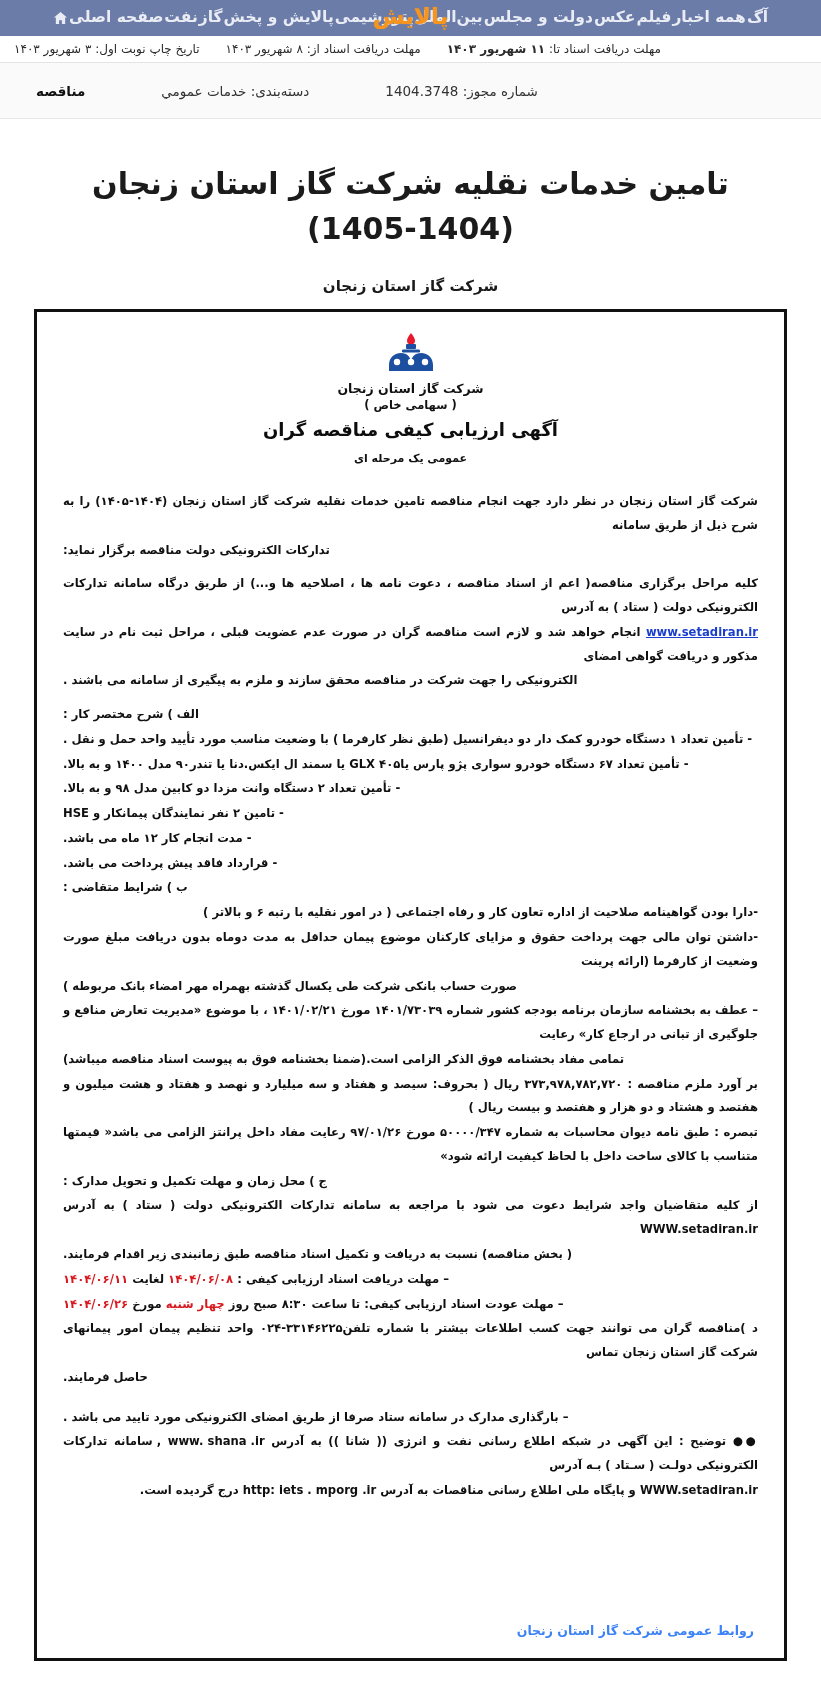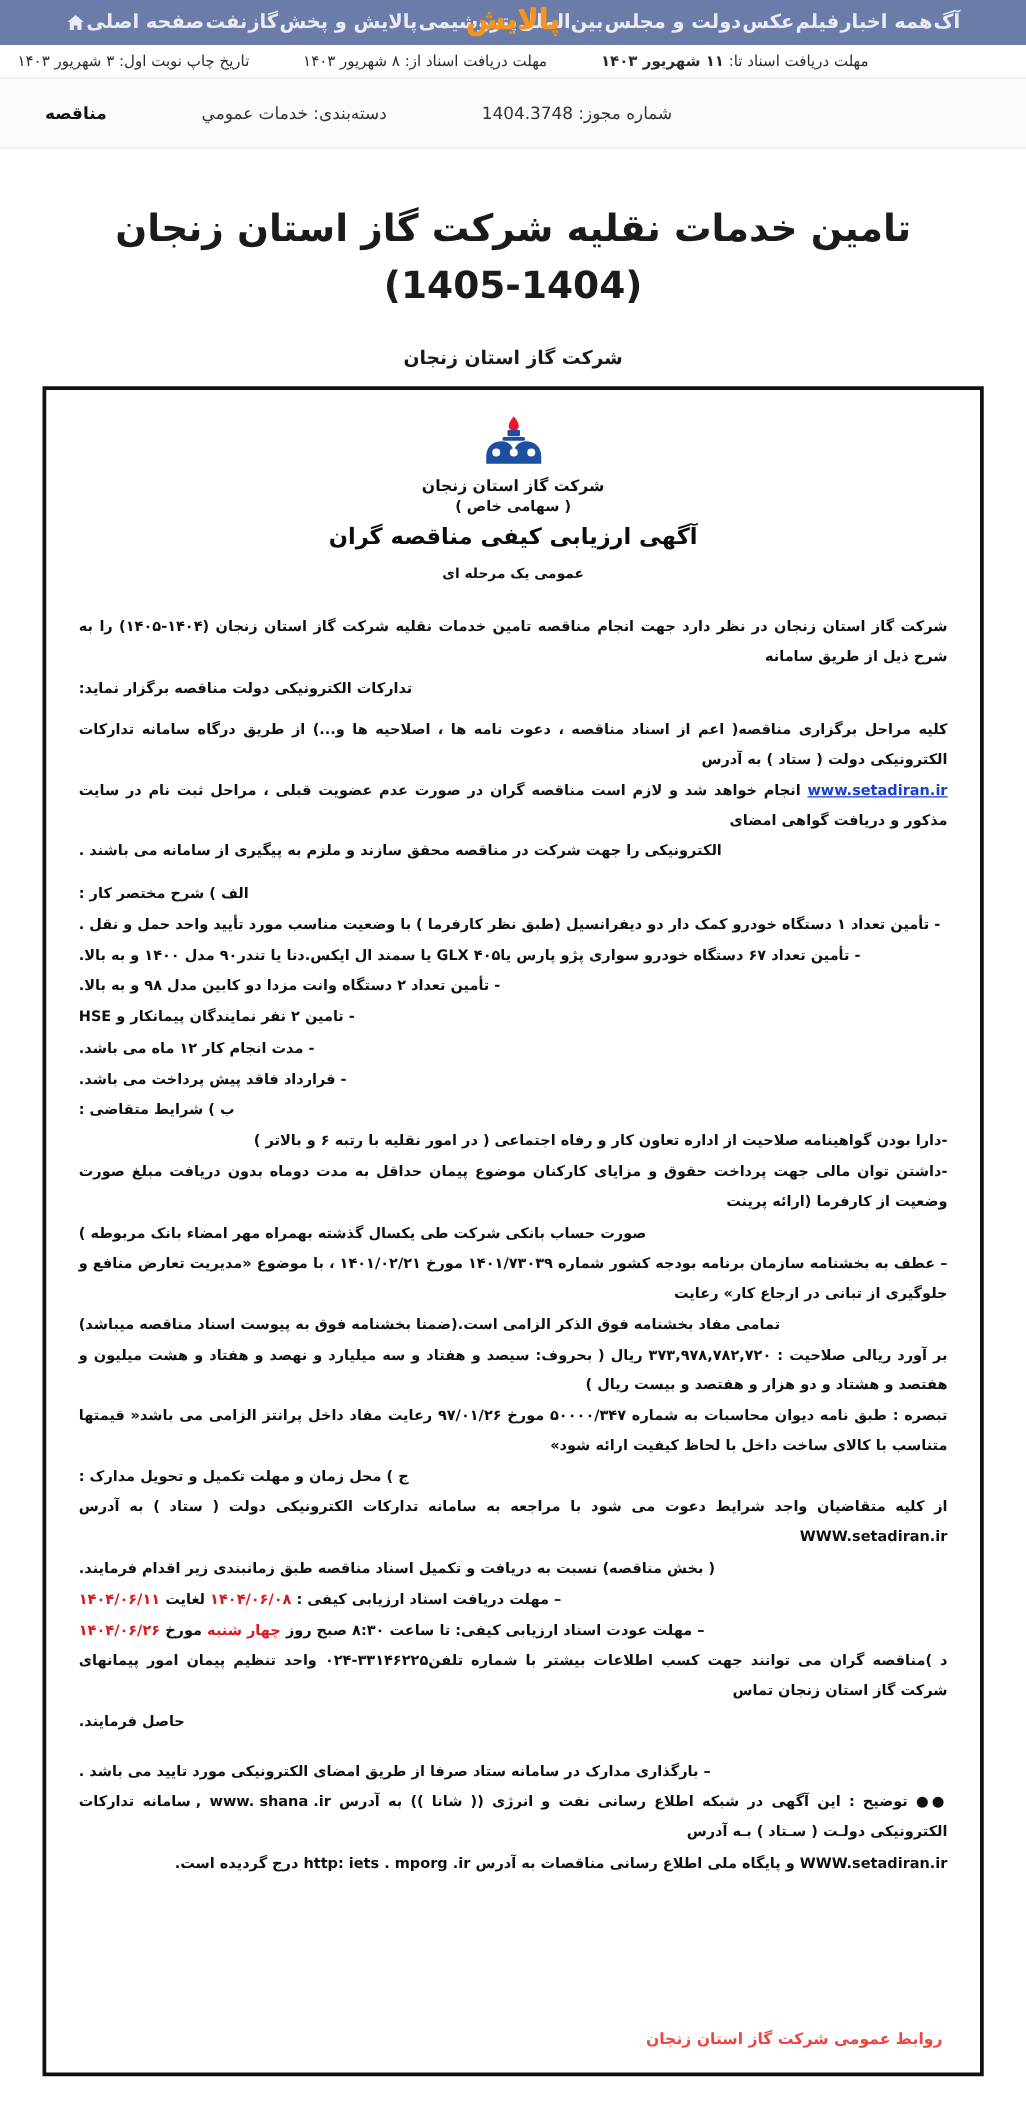--- a/index.html
+++ b/index.html
@@ -71,21 +71,21 @@
   .meta-strip {
     background: #fff;
     border-bottom: 1px solid #e4e4e4;
     height: 27px;
     display: flex;
     flex-direction: row-reverse;
     align-items: center;
     font-size: 12px;
     color: #2b2b2b;
     padding: 0 14px;
-    gap: 43px;
+    gap: 26px;
     overflow: hidden;
     white-space: nowrap;
   }
   .meta-strip .strong { font-weight: 700; text-align: right; }
 
   
   .cat-strip {
     background: #fafafa;
     border-bottom: 1px solid #e8e8e8;
     height: 56px;
@@ -197,21 +197,21 @@
   .red { color: #d71920; font-weight: 800; }
   .num { direction: ltr; display: inline-block; font-weight: 800; }
   .spacer-sm { height: 9px; }
   .spacer-md { height: 15px; }
 
   .footer-sign {
     margin-top: 120px;
     font-size: 12.5px;
     font-weight: 800;
     text-align: right;
-    color: #ef4444;
+    color: #3b82f6;
     padding-right: 4px;
   }
 
   .news-code {
     text-align: left;
     font-size: 12.5px;
     color: #6d6d6d;
     padding: 22px 40px 16px 40px;
     direction: ltr;
   }
@@ -324,21 +324,21 @@
       <p class="p-right">- مدت انجام کار ۱۲ ماه می باشد.</p>
       <p class="p-right">- قرارداد فاقد پیش پرداخت می باشد.</p>
 
       <p class="p-right">ب ) شرایط متقاضی :</p>
       <p class="p-just">-دارا بودن گواهینامه صلاحیت از اداره تعاون کار و رفاه اجتماعی ( در امور نقلیه با رتبه ۶ و بالاتر )</p>
       <p class="p-just">-داشتن توان مالی جهت پرداخت حقوق و مزایای کارکنان موضوع پیمان حداقل به مدت دوماه بدون دریافت مبلغ صورت وضعیت از کارفرما (ارائه پرینت</p>
       <p class="p-right">صورت حساب بانکی شرکت طی یکسال گذشته بهمراه  مهر امضاء بانک مربوطه )</p>
       <p class="p-just">– عطف به بخشنامه سازمان برنامه بودجه کشور شماره ۱۴۰۱/۷۳۰۳۹ مورخ ۱۴۰۱/۰۲/۲۱ ، با موضوع «مدیریت تعارض منافع و جلوگیری از تبانی در ارجاع کار»  رعایت</p>
       <p class="p-right">تمامی مفاد بخشنامه فوق الذکر الزامی است.(ضمنا بخشنامه فوق به پیوست اسناد مناقصه میباشد)</p>
 
-      <p class="p-just"><span>بر آورد ریالی صلاحیت :</span> <span class="num">۳۷۳,۹۷۸,۷۸۲,۷۲۰</span> <span>ریال ( بحروف: سیصد و هفتاد و سه میلیارد و نهصد و هفتاد و هشت میلیون و هفتصد و هشتاد و دو هزار و هفتصد و بیست  ریال )</span></p>
+      <p class="p-just"><span>بر آورد ملزم مناقصه :</span> <span class="num">۳۷۳,۹۷۸,۷۸۲,۷۲۰</span> <span>ریال ( بحروف: سیصد و هفتاد و سه میلیارد و نهصد و هفتاد و هشت میلیون و هفتصد و هشتاد و دو هزار و هفتصد و بیست  ریال )</span></p>
       <p class="p-just">تبصره : طبق نامه دیوان محاسبات به شماره ۵۰۰۰۰/۳۴۷ مورخ ۹۷/۰۱/۲۶ رعایت مفاد داخل پرانتز الزامی می باشد« قیمتها متناسب با کالای ساخت داخل با لحاظ کیفیت ارائه شود»</p>
 
       <p class="p-right">ج ) محل زمان و مهلت تکمیل و تحویل مدارک :</p>
       <p class="p-just"><span>از کلیه متقاضیان واجد شرایط دعوت می  شود با  مراجعه  به  سامانه  تدارکات  الکترونیکی  دولت  ( ستاد )  به آدرس</span> <span class="num">WWW.setadiran.ir</span></p>
       <p class="p-right">( بخش مناقصه) نسبت به دریافت و تکمیل اسناد مناقصه طبق زمانبندی زیر اقدام فرمایند.</p>
       <p class="p-right"><span>– مهلت دریافت اسناد ارزیابی کیفی :</span> <span class="red num">۱۴۰۴/۰۶/۰۸</span> <span>لغایت</span> <span class="red num">۱۴۰۴/۰۶/۱۱</span></p>
       <p class="p-right"><span>– مهلت عودت اسناد ارزیابی کیفی: تا ساعت ۸:۳۰ صبح روز</span> <span class="red">چهار شنبه</span> <span>مورخ</span> <span class="red num">۱۴۰۴/۰۶/۲۶</span></p>
 
       <p class="p-just">د )مناقصه گران می توانند جهت کسب اطلاعات بیشتر با شماره تلفن۳۳۱۴۶۲۲۵-۰۲۴ واحد تنظیم پیمان امور پیمانهای شرکت گاز استان زنجان  تماس</p>
       <p class="p-right">حاصل فرمایند.</p>

